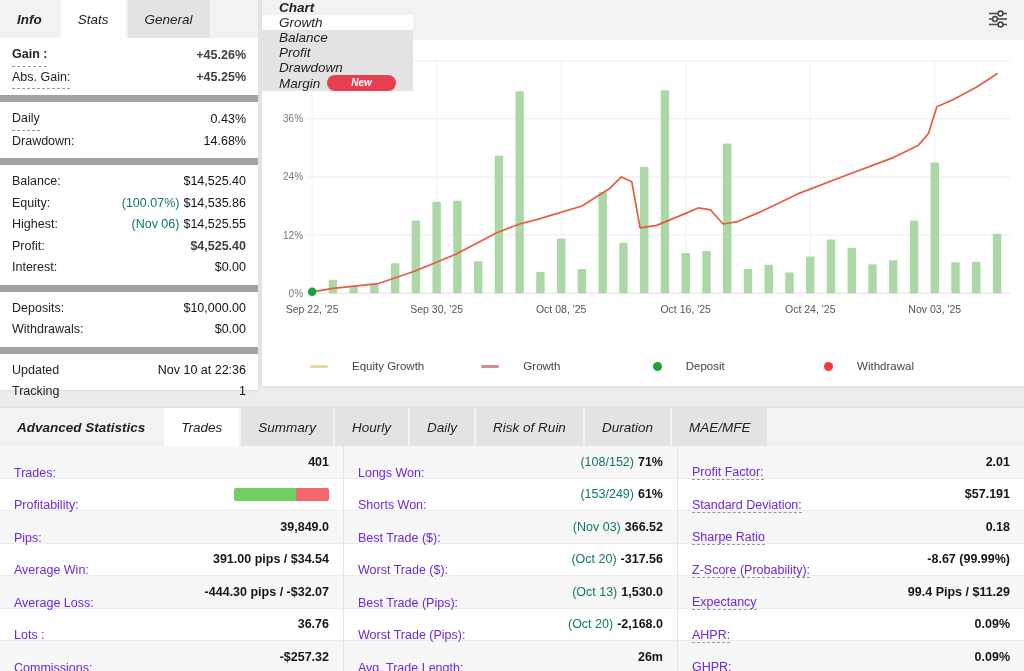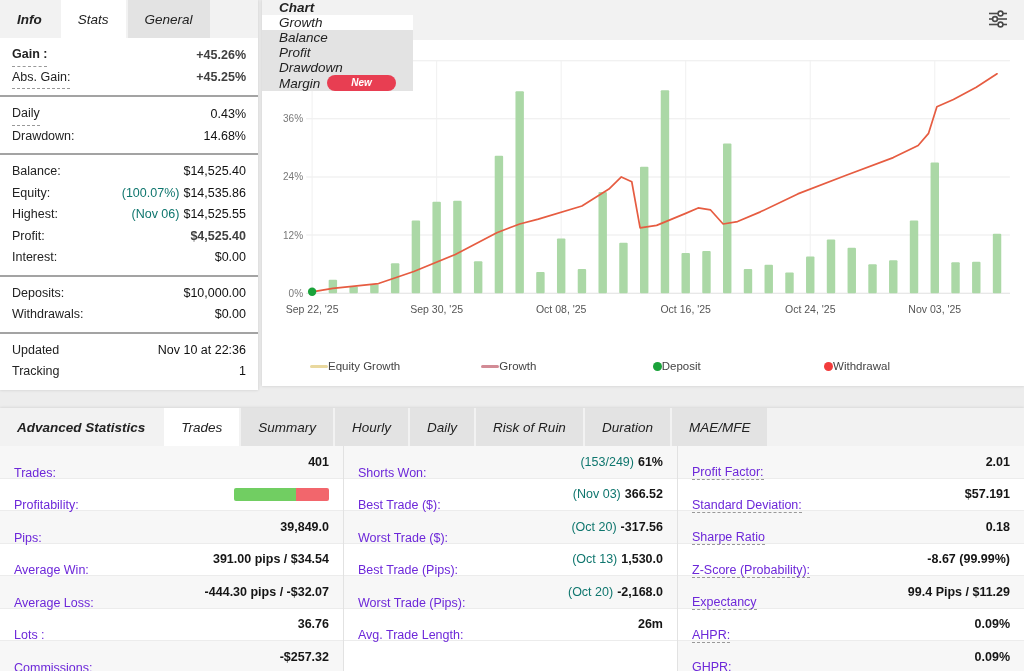--- a/index.html
+++ b/index.html
@@ -22,34 +22,34 @@
   .tabbar.h38{height:38px;}
   .tab{display:flex;align-items:center;gap:7px;padding:0 17px;background:#e3e3e3;
        margin-right:2px;font-size:13.5px;color:#222;cursor:pointer;white-space:nowrap;font-style:italic;}
   .tab.plain{background:transparent;font-weight:bold;}
   .tab.active{background:#fff;}
   .badge{background:#e83e52;color:#fff;border-radius:10px;font-size:10px;
          font-weight:bold;padding:2px 24px;line-height:1.2;}
   .filter-btn{margin-left:auto;display:flex;align-items:center;padding:0 14px;cursor:pointer;}
 
   
-  .group{padding:6px 12px;border-bottom:2px solid #a3a3a3;}
+  .group{padding:6px 12px;border-bottom:7px solid #a3a3a3;}
   .group:last-child{border-bottom:none;}
   .stat-row{display:flex;justify-content:space-between;align-items:center;line-height:21.5px;font-size:12.5px;}
   .lbl{color:#222;}
   .lbl.help{border-bottom:1px dashed #999;}
   .lbl.b{font-weight:bold;}
   .val{color:#111;text-align:right;}
   .muted{color:#0f766e;font-weight:normal;margin-right:4px;}
   .green{color:#404040;font-weight:bold;}
 
   
   .chart-wrap{flex:1;padding:6px 4px 0 4px;}
   .legend{display:flex;padding:2px 0 14px 48px;}
-  .legend-item{width:24%;display:flex;align-items:center;gap:0;font-size:11.5px;color:#444;}
+  .legend-item{width:24%;display:flex;align-items:center;gap:24px;font-size:11.5px;color:#444;}
   .sw-line{width:18px;height:3px;border-radius:2px;display:inline-block;}
   .sw-dot{width:9px;height:9px;border-radius:50%;display:inline-block;}
 
   
   .stats-table{display:grid;grid-template-columns:344px 334px 1fr;}
   .col{border-right:1px solid #e2e2e2;}
   .col:last-child{border-right:none;}
   .trow{display:flex;justify-content:space-between;align-items:center;height:31.5px;
         padding:0 14px;border-bottom:1px solid #ececec;font-size:12.5px;}
   .trow:nth-child(odd){background:#f7f7f7;}
@@ -324,20 +324,24 @@
             <span class="tlbl">Lots :</span>
             <span class="tval"><span>36.76</span></span>
           </div>
           <div class="trow">
             <span class="tlbl">Commissions:</span>
             <span class="tval"><span>-$257.32</span></span>
           </div>
         </div>
         <div class="col">
           <div class="trow">
+            <span class="tlbl">Longs Won:</span>
+            <span class="tval"><span class="muted">(108/152)</span><span>71%</span></span>
+          </div>
+          <div class="trow">
             <span class="tlbl">Shorts Won:</span>
             <span class="tval"><span class="muted">(153/249)</span><span>61%</span></span>
           </div>
           <div class="trow">
             <span class="tlbl">Best Trade ($):</span>
             <span class="tval"><span class="muted">(Nov 03)</span><span>366.52</span></span>
           </div>
           <div class="trow">
             <span class="tlbl">Worst Trade ($):</span>
             <span class="tval"><span class="muted">(Oct 20)</span><span>-317.56</span></span>

